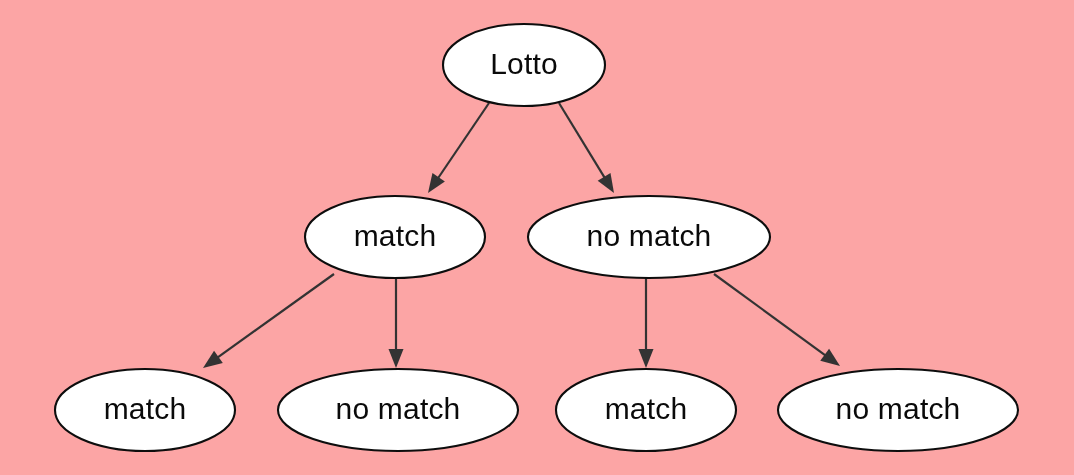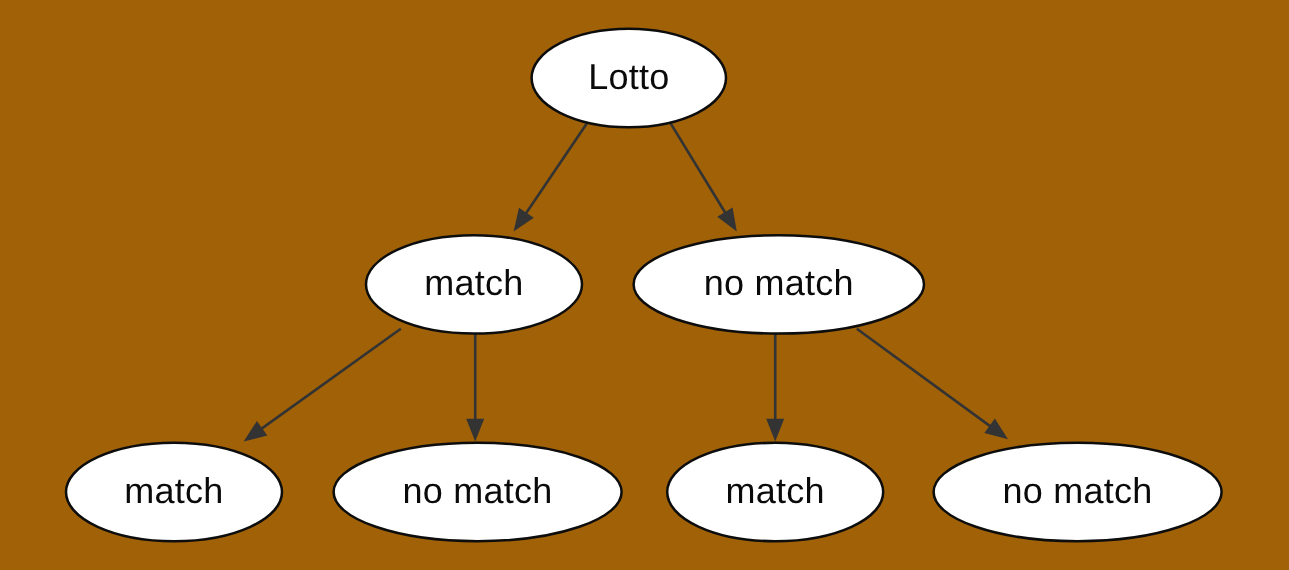--- a/index.html
+++ b/index.html
@@ -10,21 +10,21 @@
   body {
     width: 1074px;
     height: 475px;
     font-family: "Liberation Sans", sans-serif;
     overflow: hidden;
   }
   #diagram-root {
     position: relative;
     width: 1074px;
     height: 475px;
-    background: #a16207;
+    background: #fca5a5;
   }
   svg#tree-svg {
     display: block;
     width: 1074px;
     height: 475px;
   }
   .node-ellipse {
     fill: #ffffff;
     stroke: #0d0d0d;
     stroke-width: 2.1;

